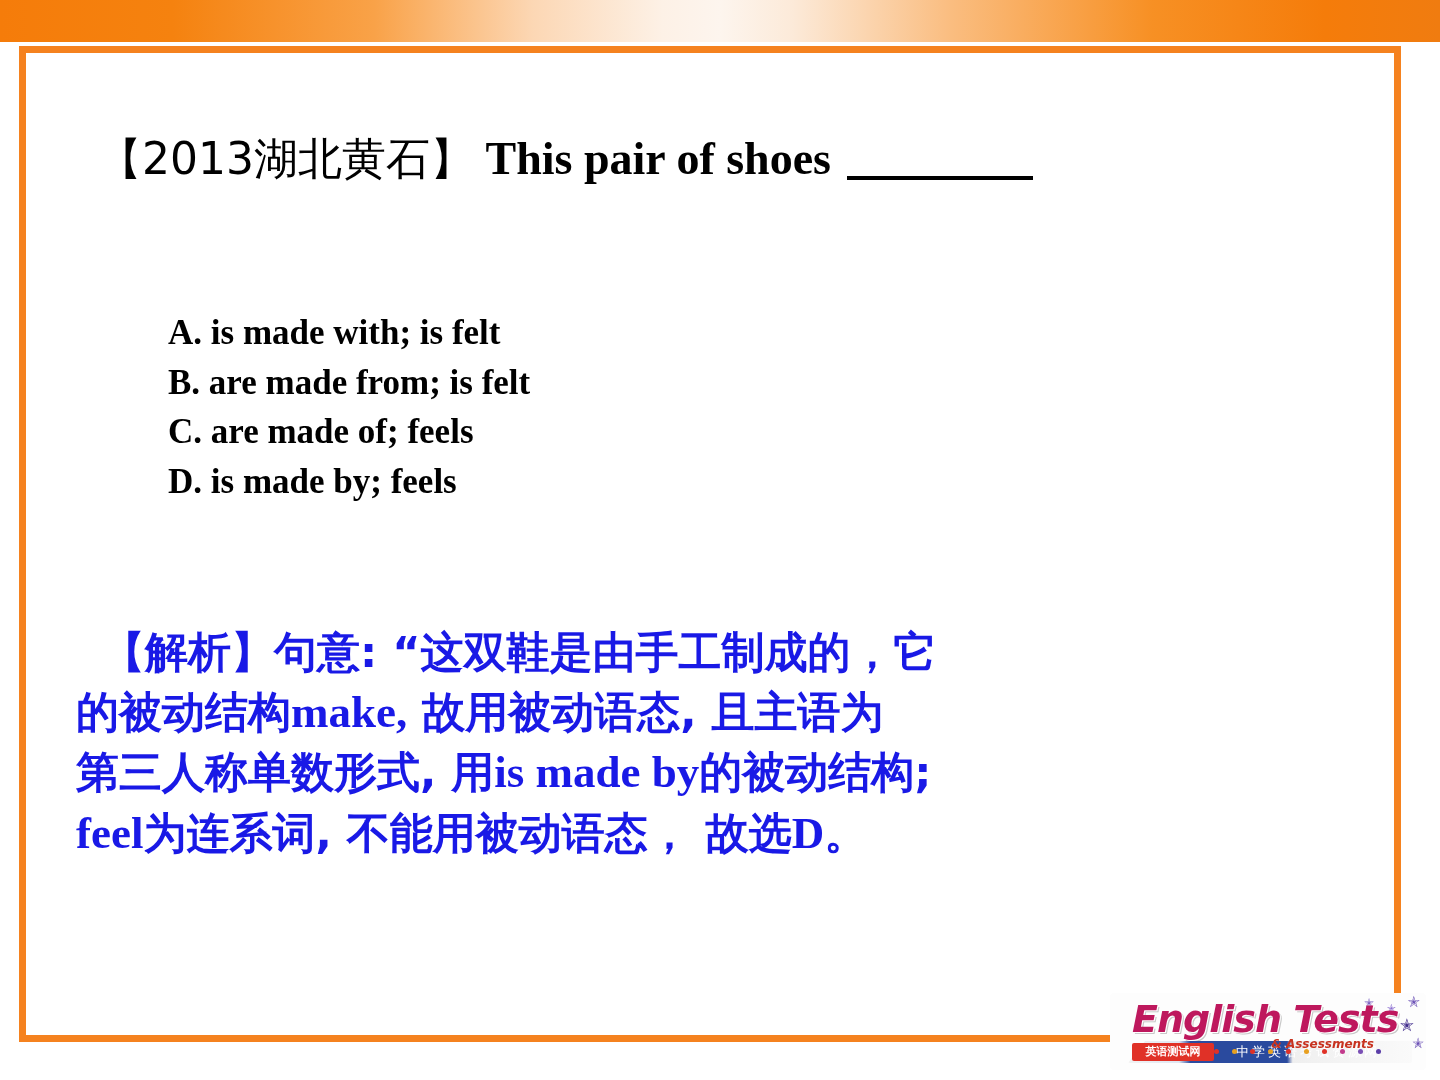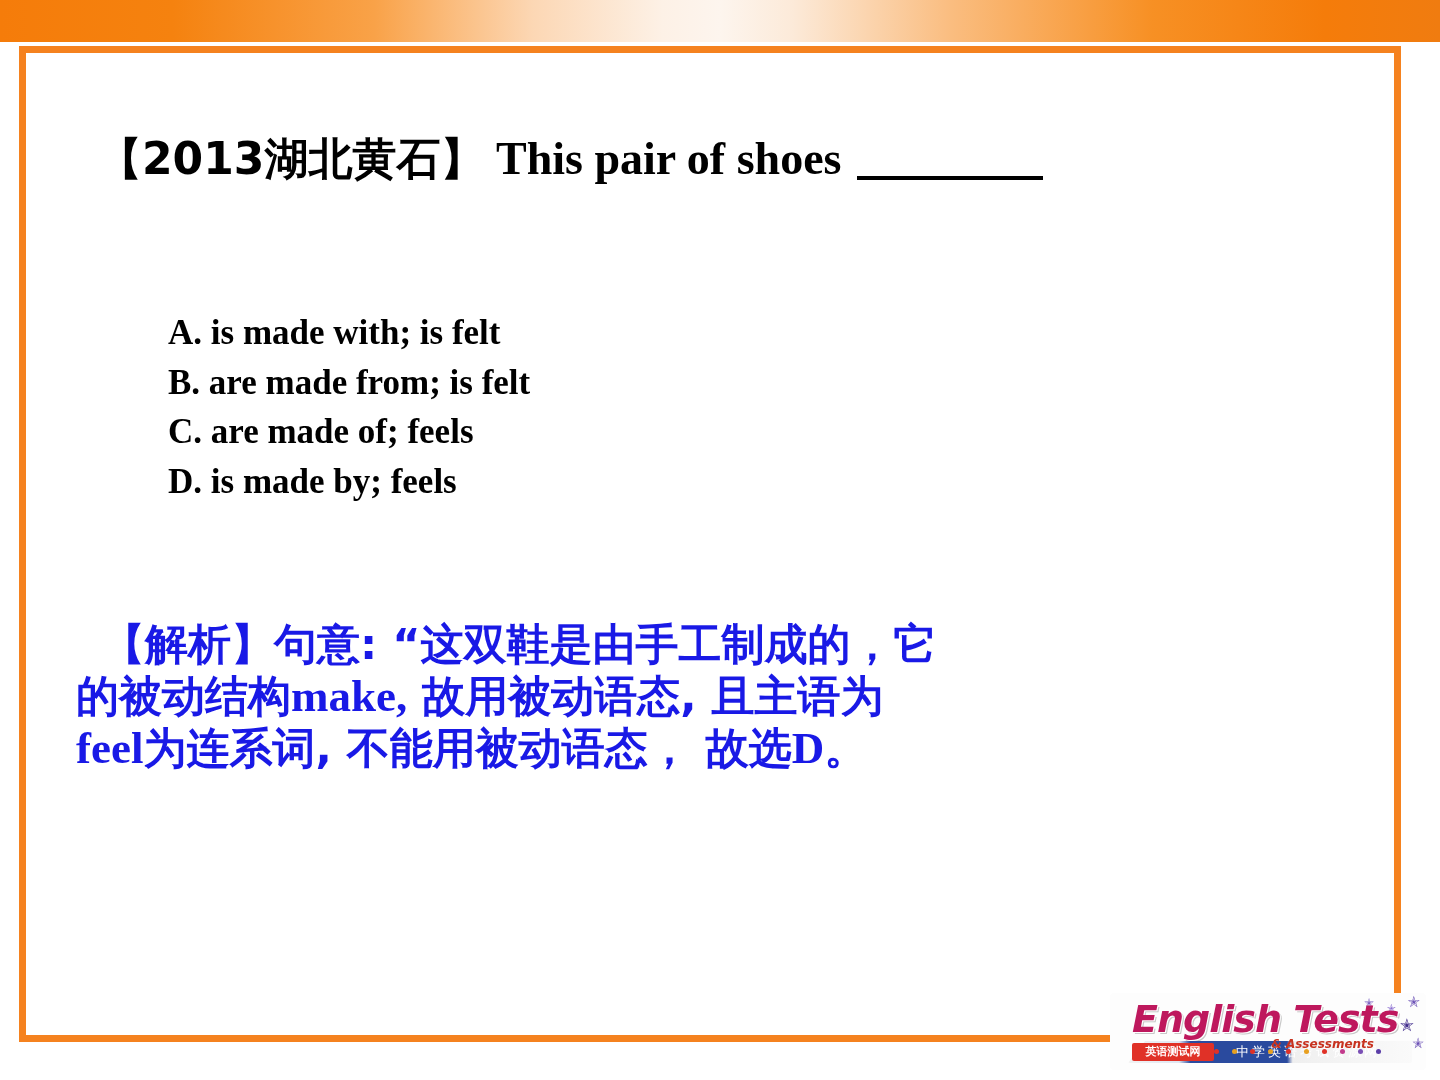--- a/index.html
+++ b/index.html
@@ -70,21 +70,21 @@
     font-weight: bold;
     color: #000000;
     line-height: 1.18;
     letter-spacing: 0px;
     white-space: nowrap;
   }
   .q-line.first { text-indent: 28px; }
 
   .cjk {
     font-family: "DejaVu Sans", "Liberation Sans", sans-serif;
-    font-weight: bold;
+    font-weight: normal;
     font-size: 44px;
   }
 
   .blank-long {
     display: inline-block;
     width: 186px;
     border-bottom: 4px solid #000;
     vertical-align: -6px;
     margin: 0 4px;
   }
@@ -114,21 +114,21 @@
   .analysis {
     position: absolute;
     left: 76px;
     top: 618px;
     width: 1300px;
     color: #1919e6;
     font-size: 45px;
     font-weight: bold;
     line-height: 1.16;
   }
-  .an-line { white-space: nowrap; }
+  .an-line { white-space: nowrap; margin-top: 8px; }
   .an-line.first { text-indent: 26px; }
   .zh {
     font-family: "DejaVu Sans", "Liberation Sans", sans-serif;
     font-weight: bold;
     font-size: 43px;
   }
   .en {
     font-family: "Liberation Serif", "DejaVu Serif", serif;
     font-weight: bold;
     font-size: 45px;
@@ -274,20 +274,23 @@
       <span>is made by; feels</span>
     </div>
   </div>
 
   <div class="analysis">
     <div class="an-line first">
       <span class="zh">【解析】</span><span class="zh">句意: “这双鞋是由手工制成的，它</span>
     </div>
     <div class="an-line">
       <span class="zh">的被动结构</span><span class="en">make,</span><span class="zh"> 故用被动语态, 且主语为</span>
+    </div>
+    <div class="an-line">
+      <span class="zh">第三人称单数形式, 用</span><span class="en">is made by</span><span class="zh">的被动结构;</span>
     </div>
     <div class="an-line">
       <span class="en">feel</span><span class="zh">为连系词, 不能用被动语态， 故选</span><span class="en">D</span><span class="zh">。</span>
     </div>
   </div>
 
   <div class="logo">
     <div class="logo-stars">
       <span class="star s1">✭</span>
       <span class="star s2">✭</span>

